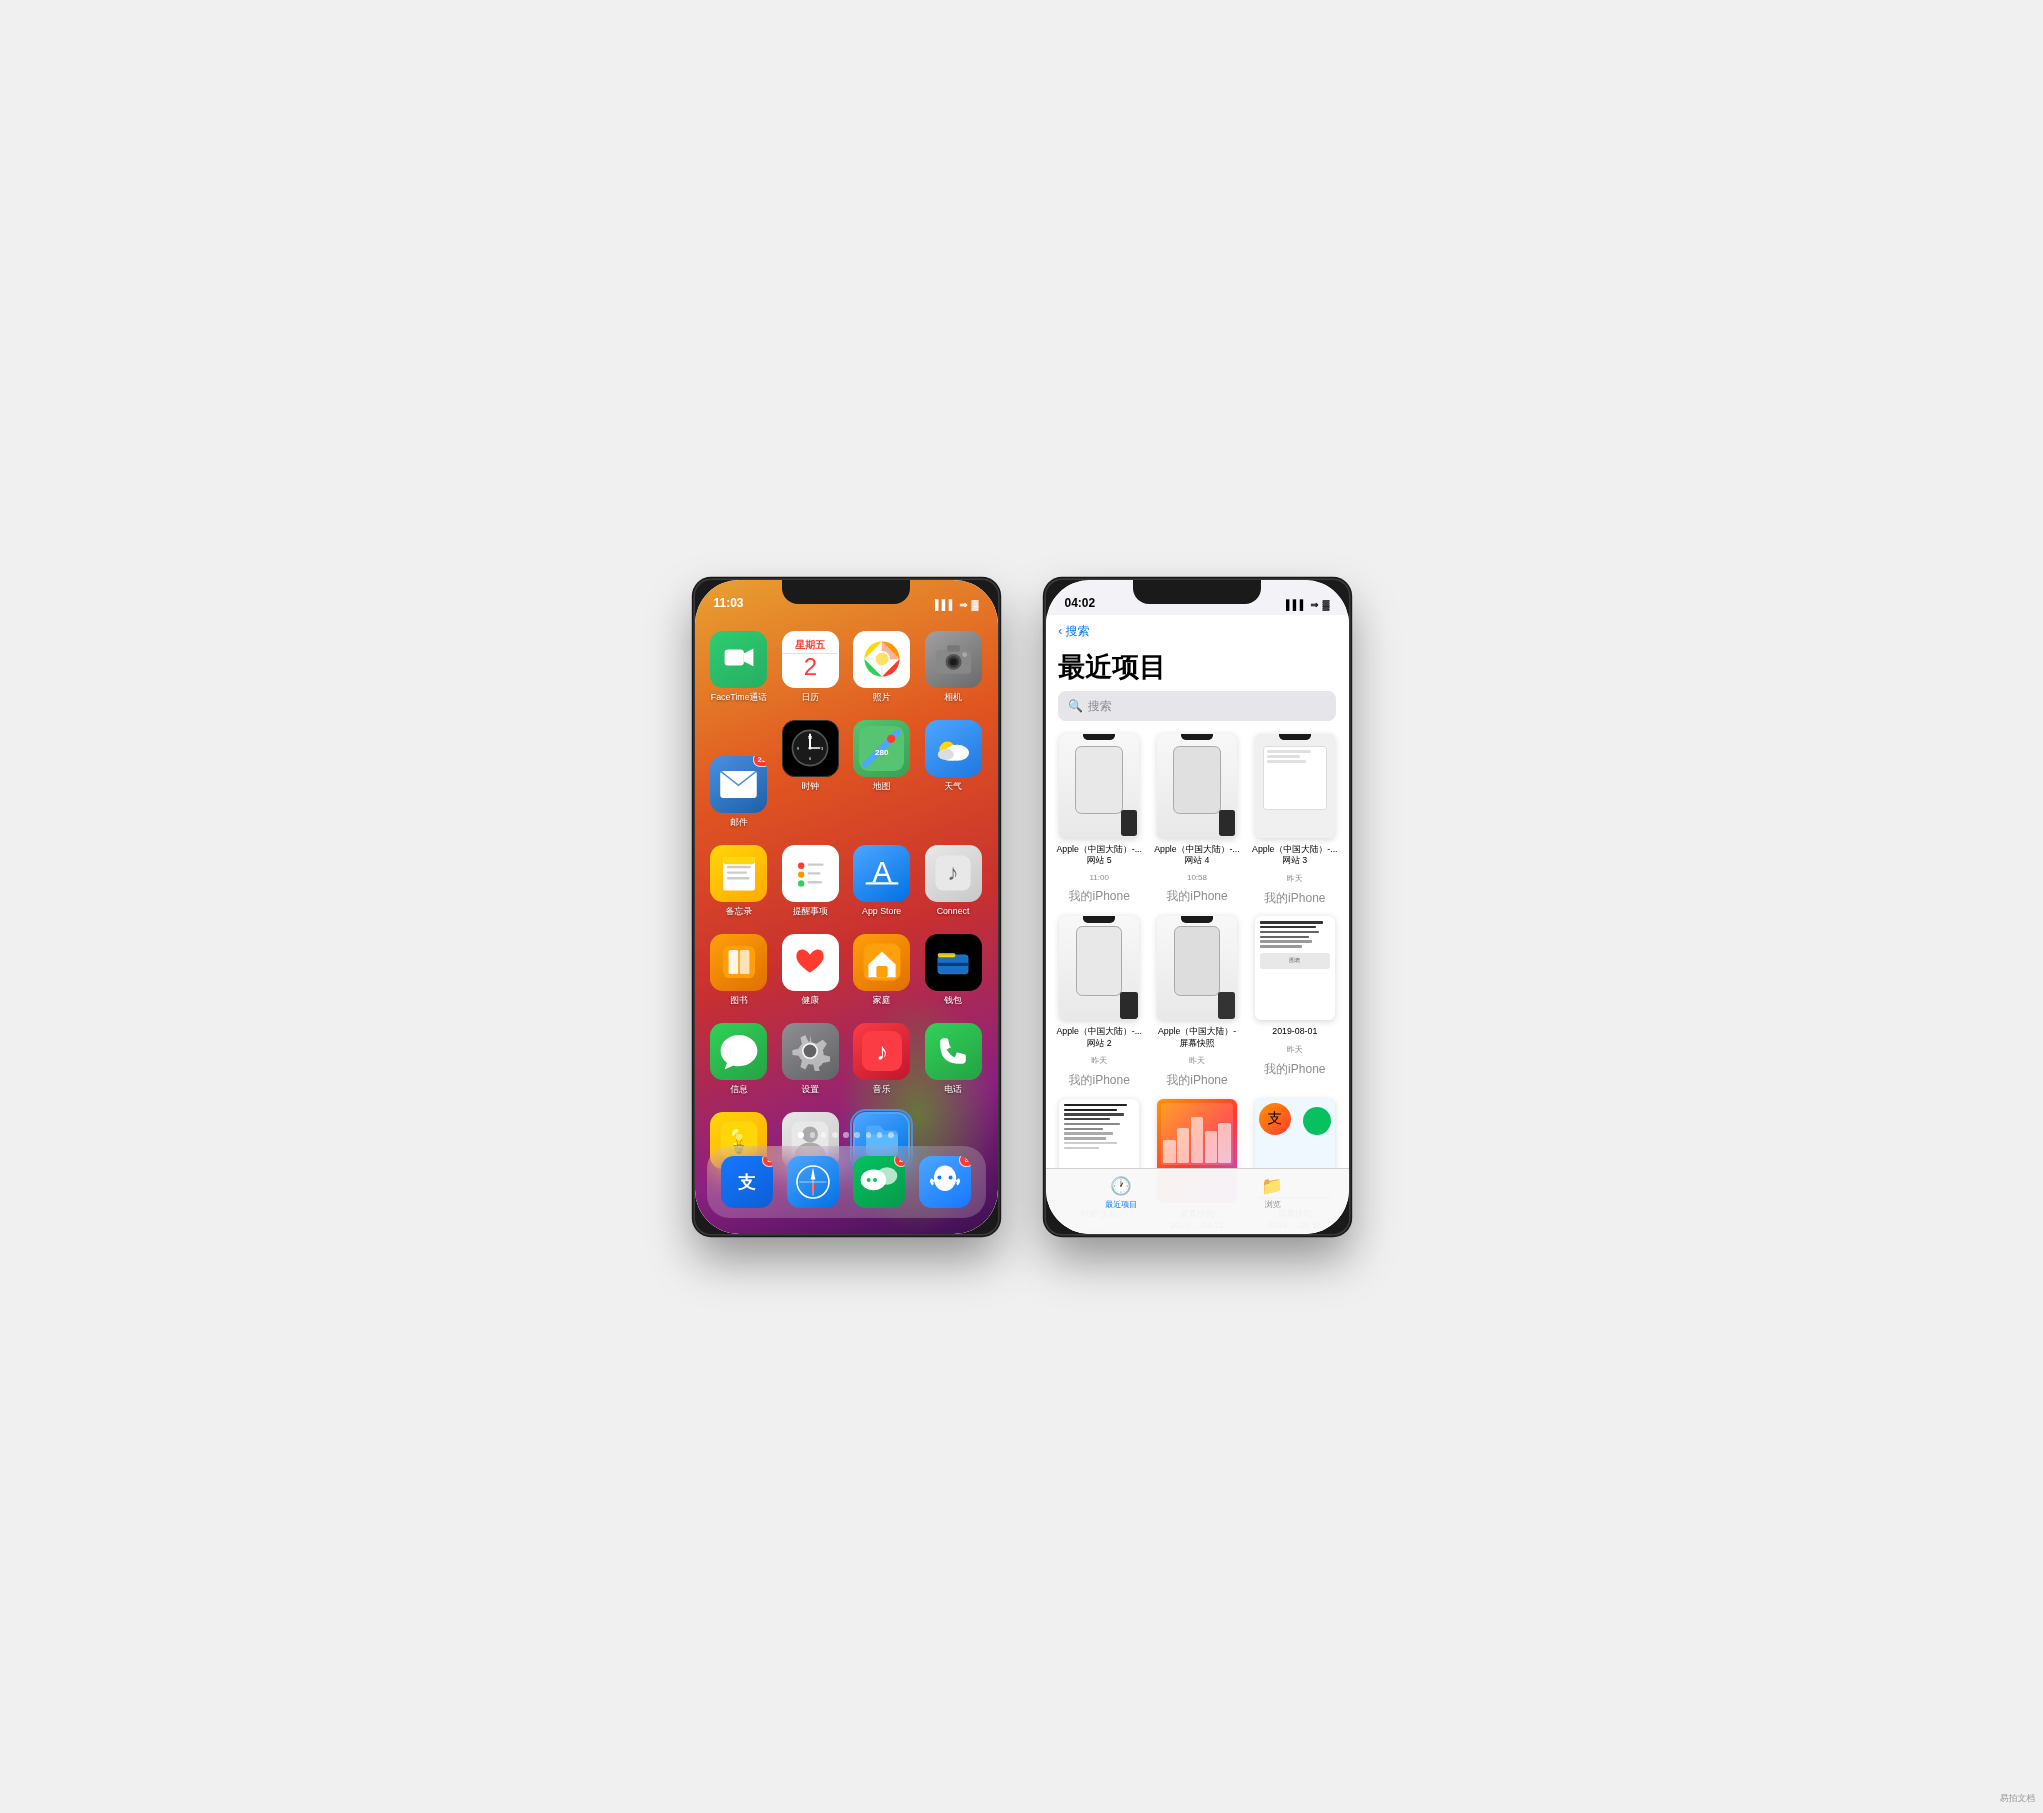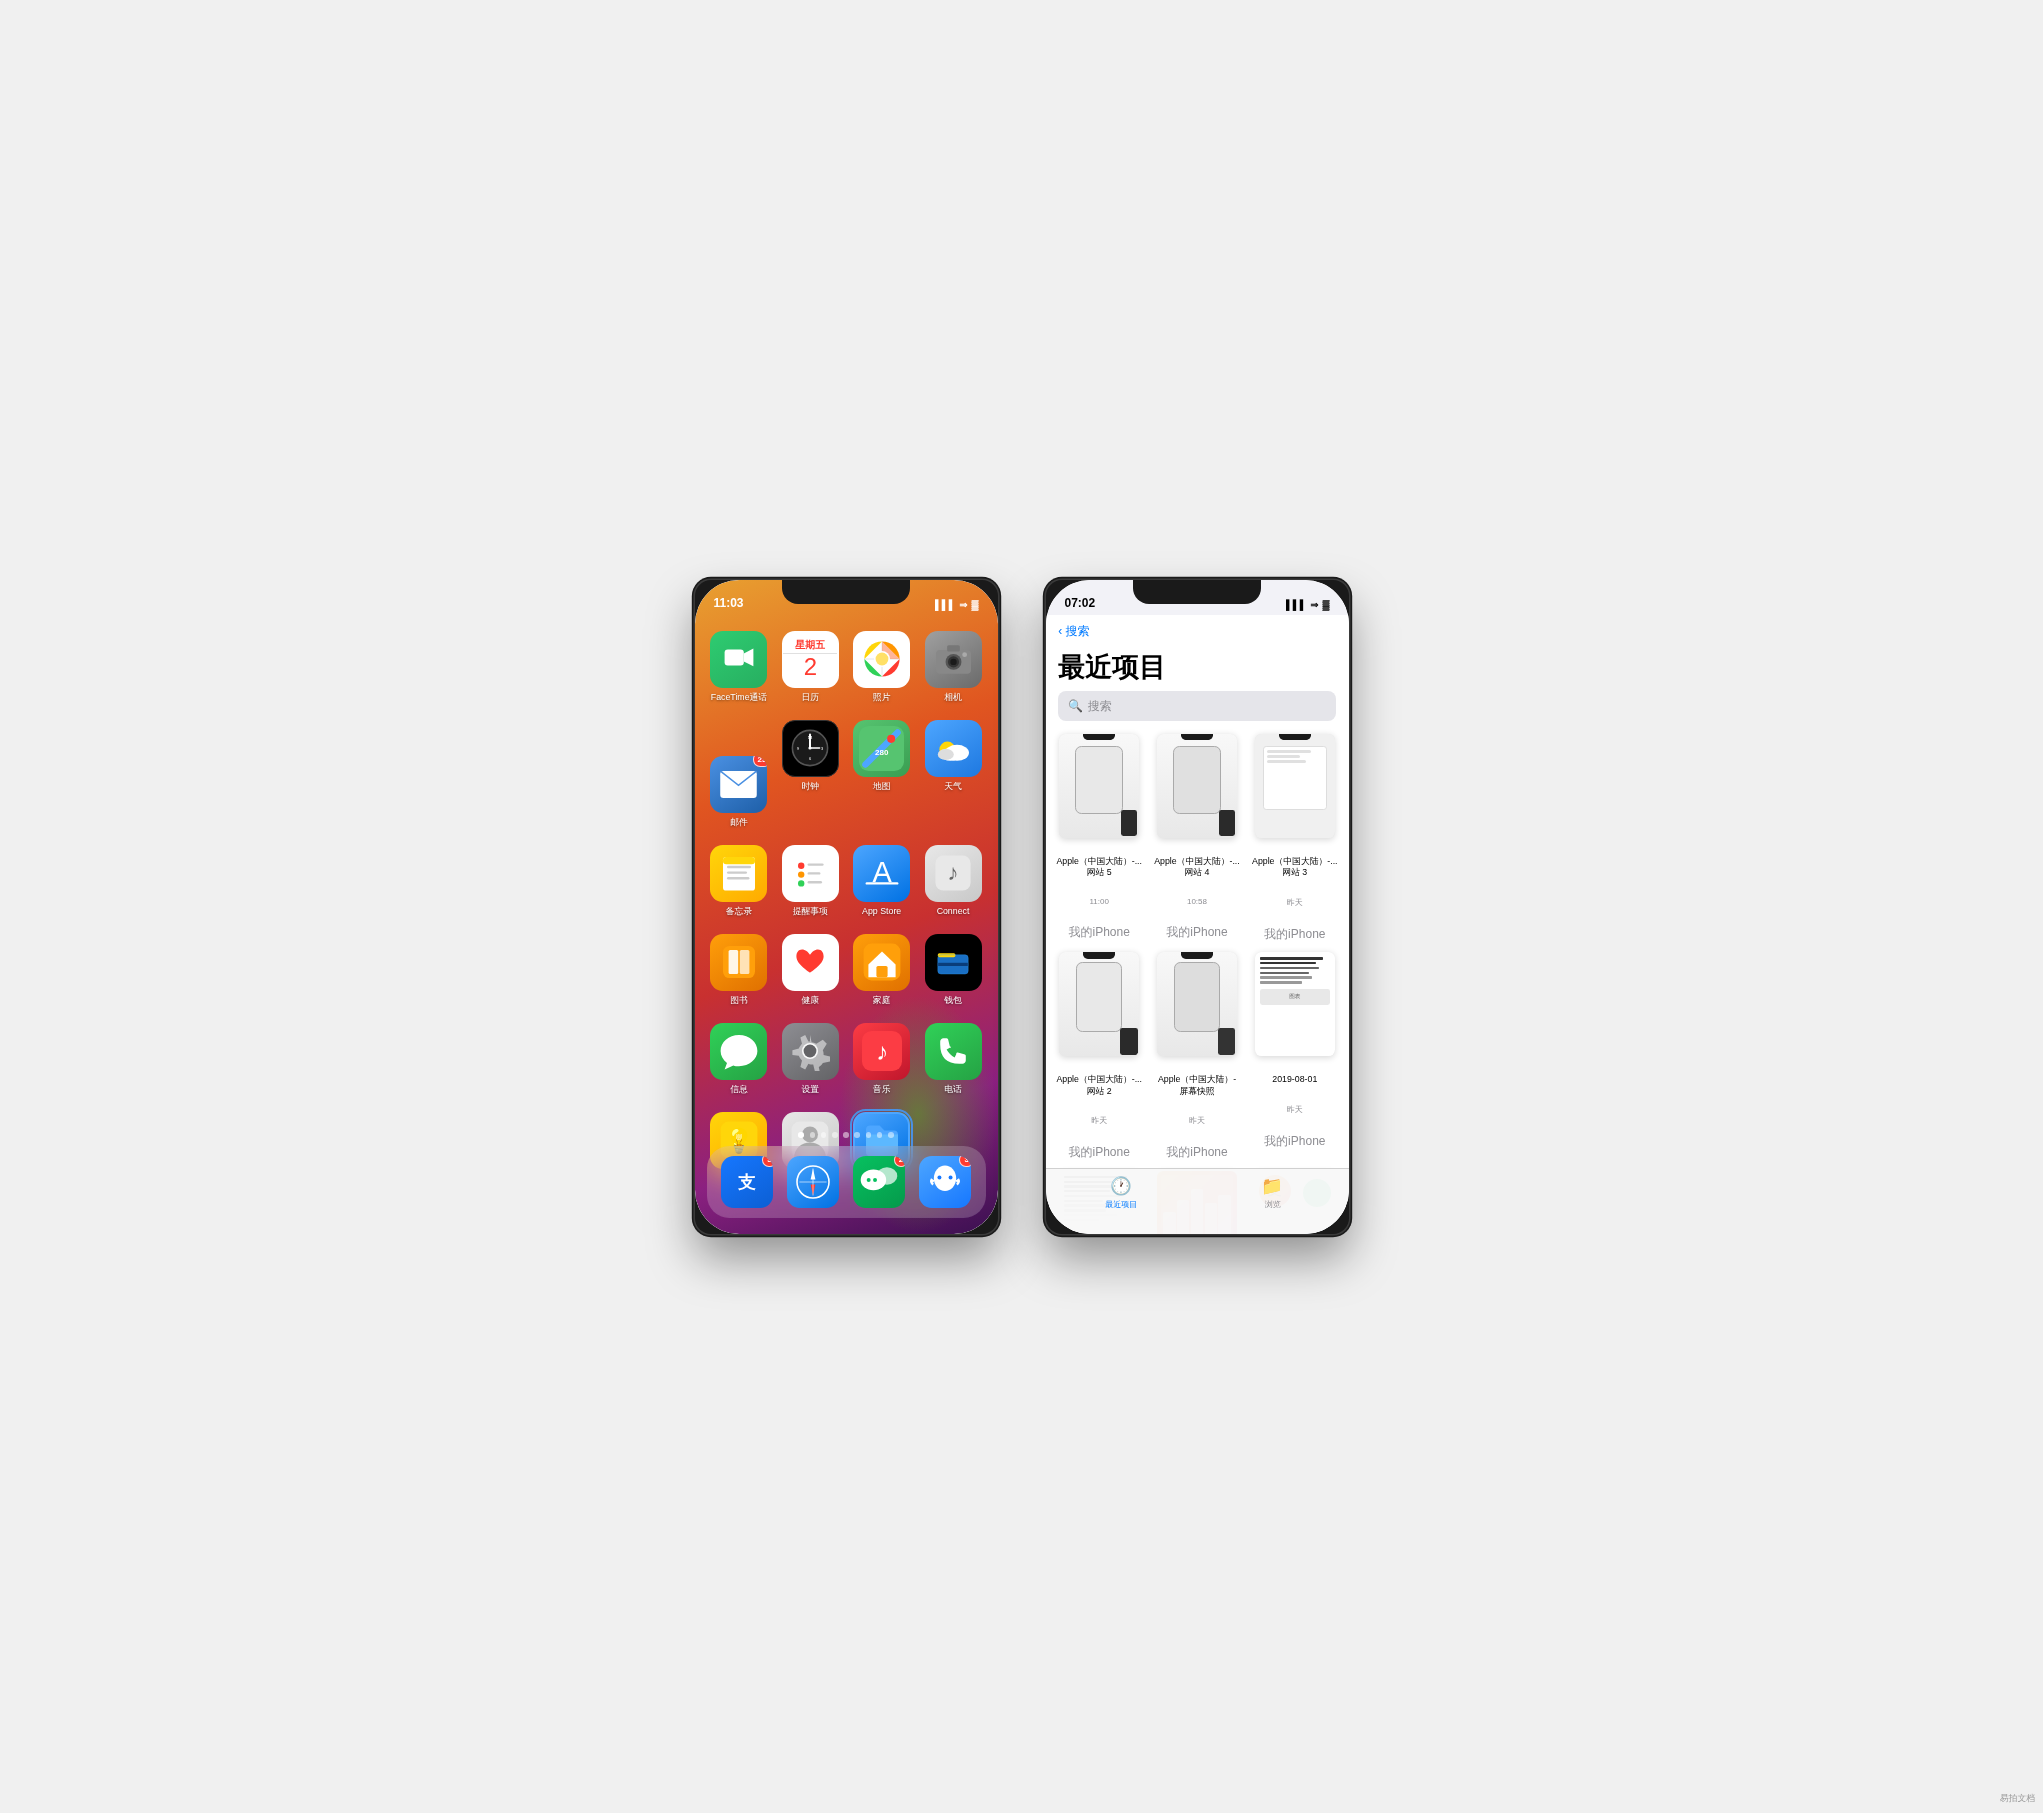--- a/index.html
+++ b/index.html
@@ -284,21 +284,21 @@
       display: grid;
       grid-template-columns: repeat(3, 1fr);
       gap: 9.6px;
       padding: 0 9.6px 64px;
     }
 
     .file-item {
       display: flex;
       flex-direction: column;
       align-items: center;
-      gap: 18px;
+      gap: 6px;
     }
 
     .file-thumb {
       width: 80px;
       height: 104px;
       background: #e8e8e8;
       border-radius: 6.4px;
       overflow: hidden;
       position: relative;
       box-shadow: 0 1.6px 6.4px rgba(0,0,0,0.15);
@@ -751,21 +751,21 @@
     </div>
   </div>
 </div>
 
 <div class="iphone-frame">
 
   <div class="iphone-screen">
     <div class="notch"></div>
 
     <div class="status-bar dark" style="color:#000;">
-      <span class="time">07:02</span>
+      <span class="time">04:02</span>
       <div class="icons">
         <span>▌▌▌</span>
         <span>⇒</span>
         <span>▓</span>
       </div>
     </div>
 
     <div class="files-screen">
       <div class="files-content">
 

